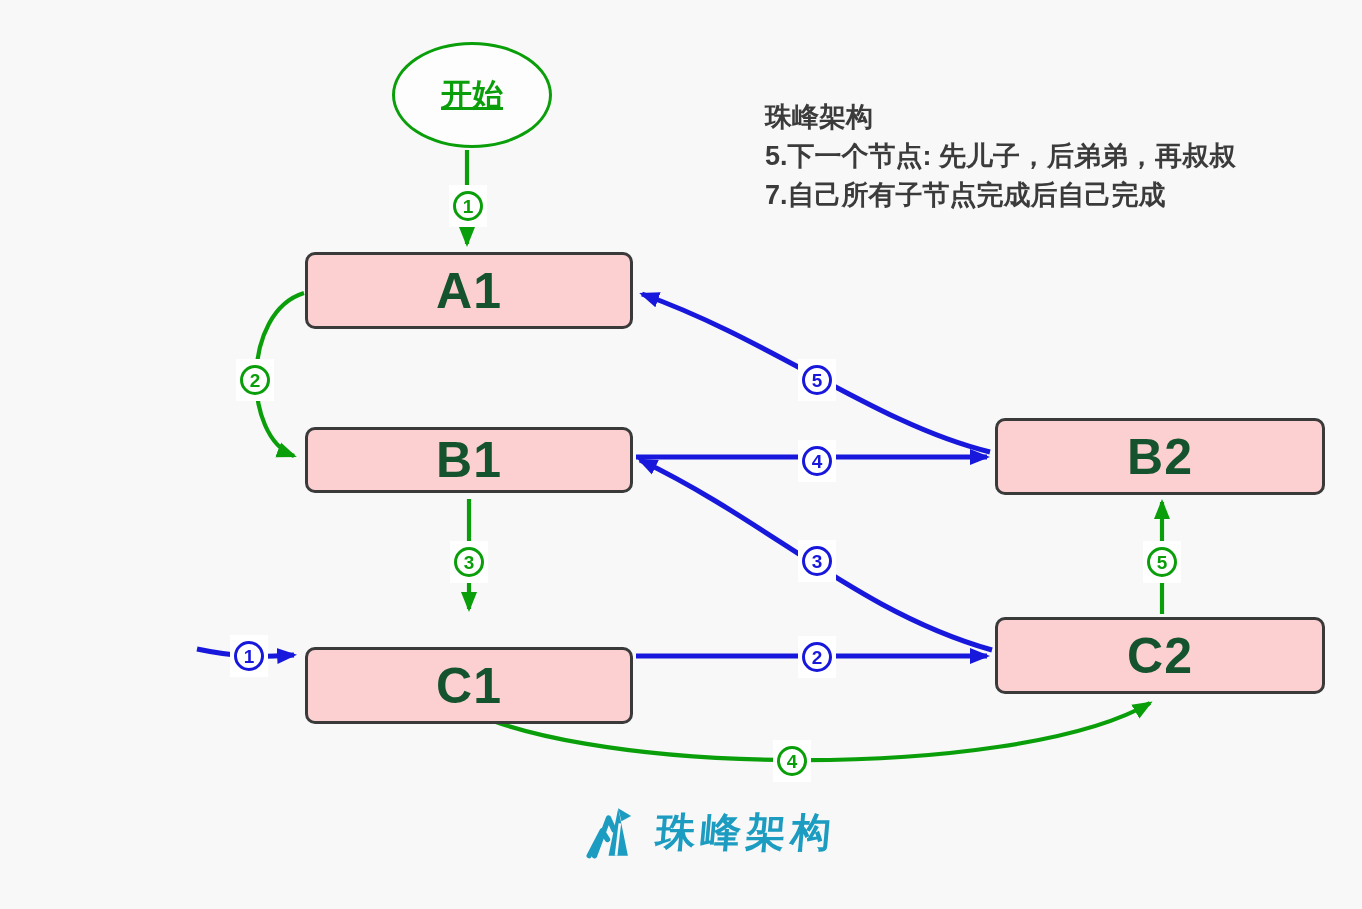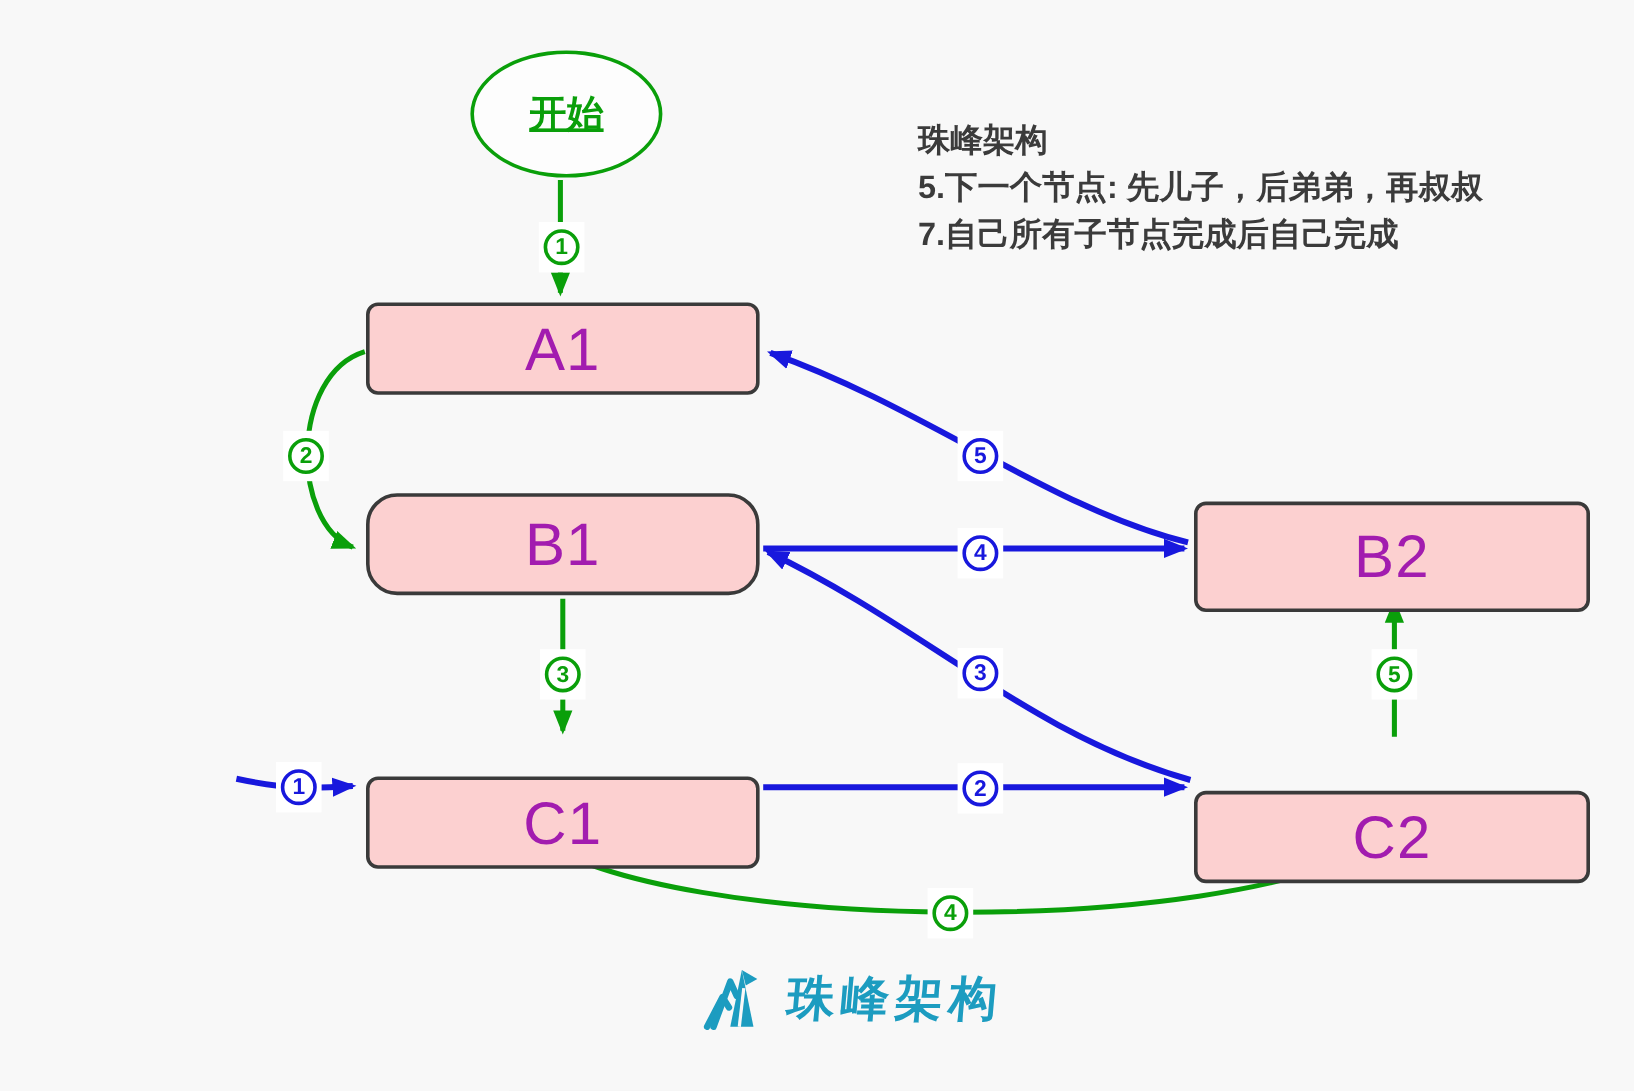--- a/index.html
+++ b/index.html
@@ -6,21 +6,21 @@
   body{font-family:"Liberation Sans","DejaVu Sans",sans-serif;background:#e9e9e9;}
   #stage{
     position:relative;width:1362px;height:909px;overflow:hidden;
     background:var(--canvas-bg,#f8f8f8);
   }
   #edge-layer{position:absolute;left:0;top:0;width:1362px;height:909px;}
   .node{
     position:absolute;box-sizing:border-box;
     background:var(--node-fill);border:3.5px solid var(--node-border);
     border-radius:10px;display:flex;align-items:center;justify-content:center;
-    font-size:50px;color:#a21caf;letter-spacing:1px;
+    font-size:50px;color:#14532d;letter-spacing:1px;font-weight:bold;
   }
   .terminal{
     position:absolute;box-sizing:border-box;border-radius:50%;
     background:#fdfdfd;display:flex;align-items:center;justify-content:center;
     font-size:31px;font-weight:bold;border:3.5px solid;
   }
   .terminal.green{border-color:var(--green);color:var(--green);text-decoration:underline;}
   .terminal.blue{border-color:var(--blue);color:var(--blue);}
   .elabel{
     position:absolute;transform:translate(-50%,-50%);
@@ -87,24 +87,24 @@
       <path class="lstroke" d="M3 48 L15 25 L20 33"></path>
       <path class="lstroke" d="M8 48 L21 13 L26 24"></path>
       <path class="lfill" d="M21 48 L30 4 L39 48 Z"></path>
       <path class="lwhite" d="M28 48 L31.5 18"></path>
       <path class="lfill" d="M30 4 L42 11 L33 16 Z"></path>
     </svg>
     <span class="logo-text">珠峰架构</span>
   </div>
 
 <div class="node" style="left: 305px; top: 252px; width: 328px; height: 77px;">A1</div>
-    <div class="node" style="left: 305px; top: 411px; width: 328px; height: 85px; border-radius: 26px;">B1</div>
+    <div class="node" style="left: 305px; top: 427px; width: 328px; height: 66px;">B1</div>
     <div class="node" style="left: 305px; top: 647px; width: 328px; height: 77px;">C1</div>
-    <div class="node" style="left: 995px; top: 418px; width: 330px; height: 92px;">B2</div>
-    <div class="node" style="left: 995px; top: 617px; width: 330px; height: 77px; margin-top: 42px;">C2</div>
+    <div class="node" style="left: 995px; top: 418px; width: 330px; height: 77px;">B2</div>
+    <div class="node" style="left: 995px; top: 617px; width: 330px; height: 77px;">C2</div>
     <div class="terminal green" style="left: 392px; top: 42px; width: 160px; height: 106px;">开始</div>
     <div class="elabel green" style="left: 468px; top: 206px;">
       <span class="num">1</span>
     </div>
     <div class="elabel green" style="left: 255px; top: 380px;">
       <span class="num">2</span>
     </div>
     <div class="elabel green" style="left: 469px; top: 562px;">
       <span class="num">3</span>
     </div>

